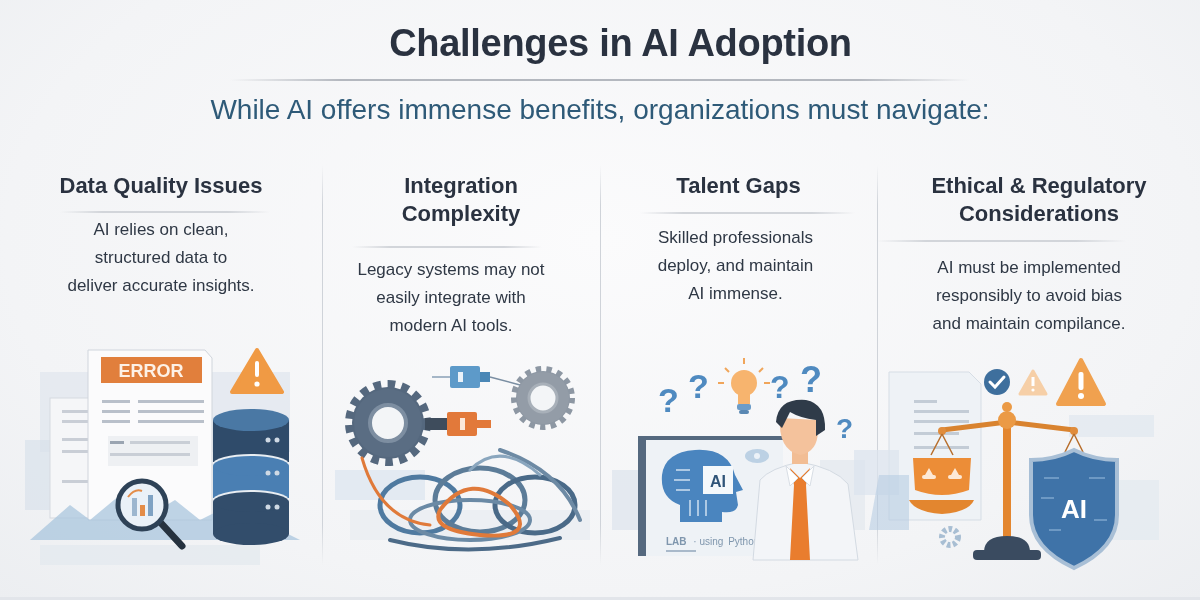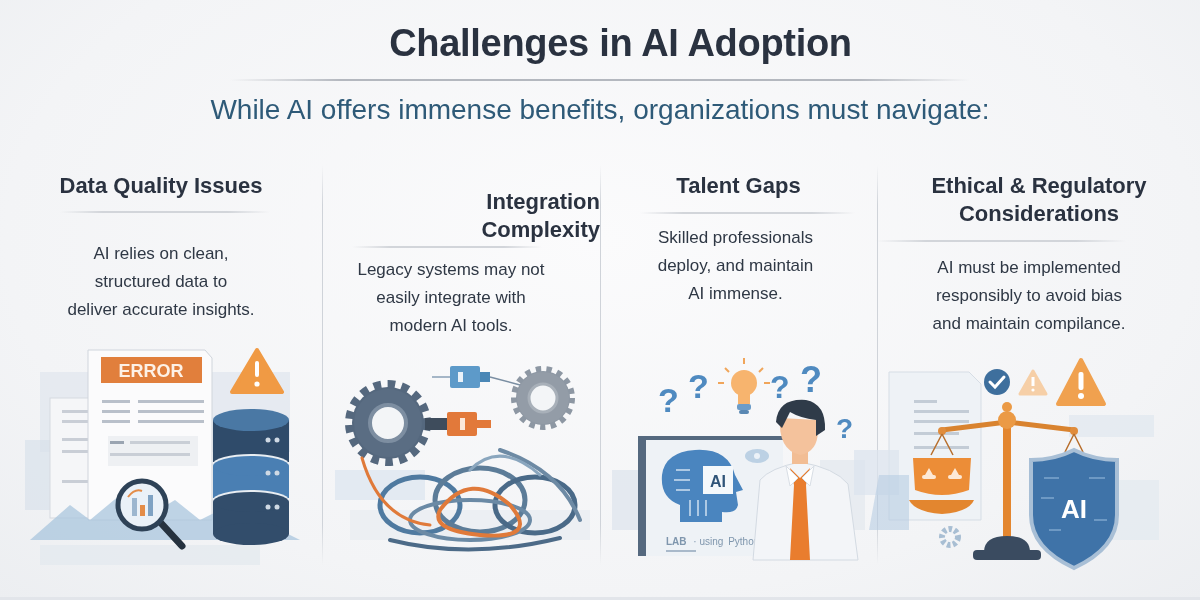--- a/index.html
+++ b/index.html
@@ -57,21 +57,21 @@
 
 <div class="col-divider" style="left:322px"></div>
 <div class="col-divider" style="left:600px"></div>
 <div class="col-divider" style="left:877px"></div>
 
 <section class="col" style="left:0; width:322px;">
   <div class="col-head" style="top:12px;">
     <span>Data Quality Issues</span>
   </div>
   <div class="col-rule" style="top:51px; left:60px; width:210px;"></div>
-  <div class="col-body" style="top:80px;">
+  <div class="col-body" style="top:56px;">
     <div>AI relies on clean,</div>
     <div>structured data to</div>
     <div>deliver accurate insights.</div>
   </div>
   <svg class="illus" style="left:20px; top:180px;" width="290" height="240" viewBox="20 340 290 240">
 
     <rect x="40" y="372" width="250" height="80" fill="#dfe6ee" opacity="0.7"></rect>
     <rect x="25" y="440" width="80" height="70" fill="#d6dfe9" opacity="0.6"></rect>
 
     <g>
@@ -136,21 +136,21 @@
         <rect x="132" y="498" width="5" height="18" fill="#9cb6cf"></rect>
         <rect x="140" y="505" width="5" height="11" fill="#e38c48"></rect>
         <rect x="148" y="495" width="5" height="21" fill="#7fa2c3"></rect>
         <path d="M128 497 Q135 488 142 491" stroke="#e38c48" stroke-width="2" fill="none"></path>
       </g>
     </g>
   </svg>
 </section>
 
 <section class="col" style="left:322px; width:278px;">
-  <div class="col-head" style="top:28px;text-align:right;">
+  <div class="col-head" style="top:12px;">
     <div>Integration</div>
     <div>Complexity</div>
   </div>
   <div class="col-rule" style="top:86px; left:30px; width:190px;"></div>
   <div class="col-body" style="top:96px; left:-10px;">
     <div>Legacy systems may not</div>
     <div>easily integrate with</div>
     <div>modern AI tools.</div>
   </div>
   <svg class="illus" style="left:0; top:200px;" width="278" height="240" viewBox="322 360 278 240">

